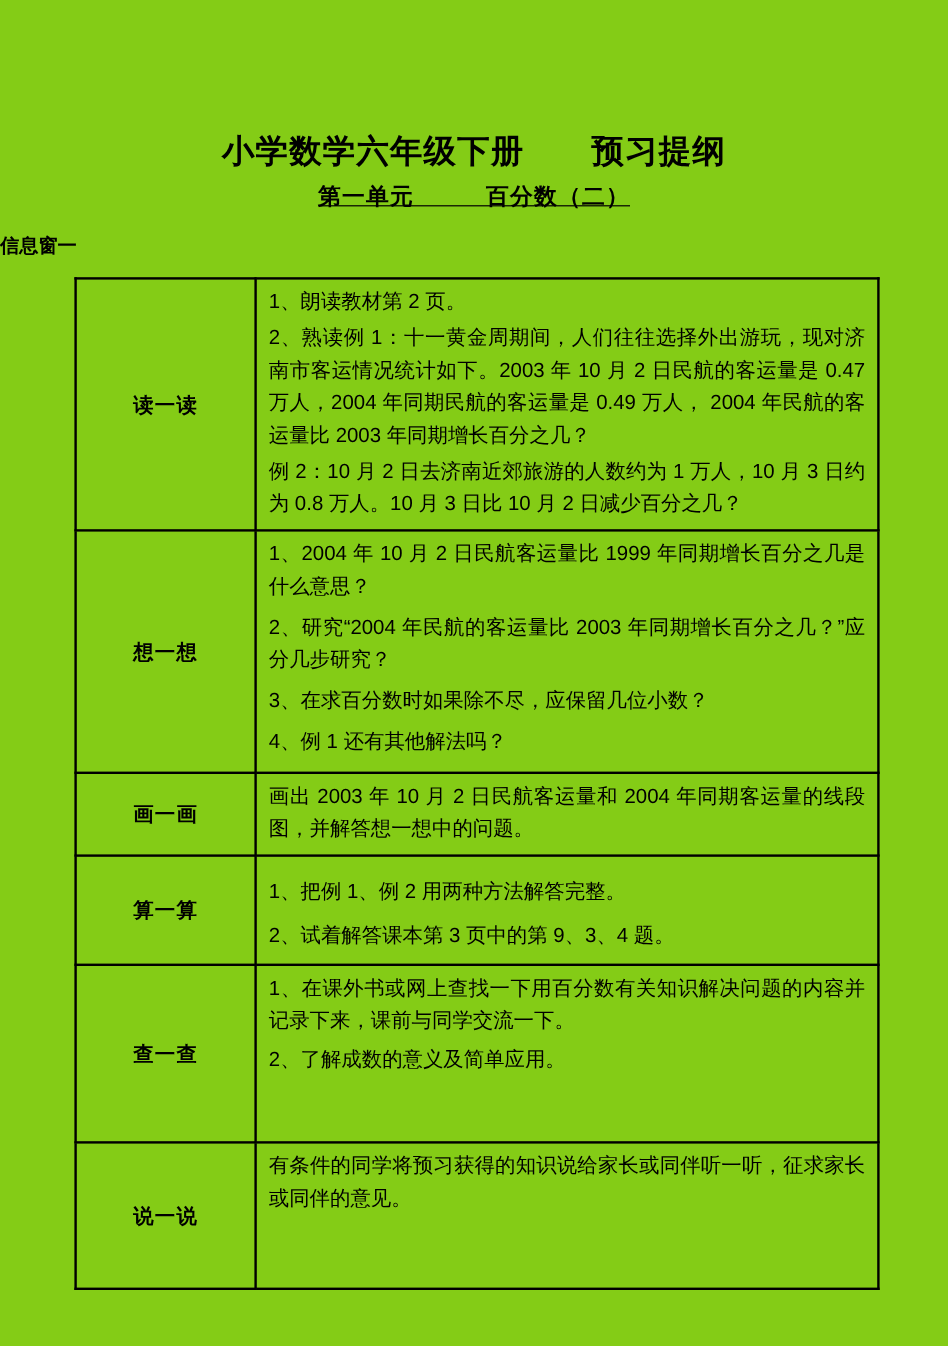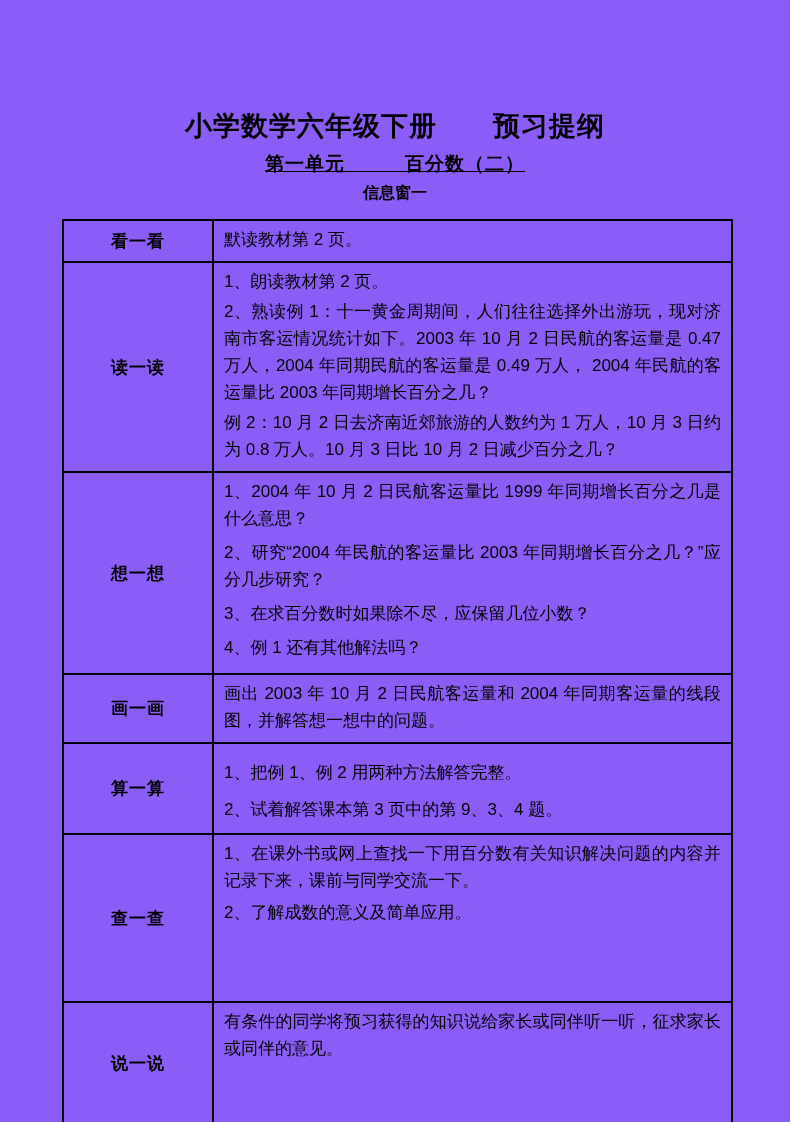--- a/index.html
+++ b/index.html
@@ -6,43 +6,43 @@
   html, body { background: #ffffff; }
   body {
     font-family: "Liberation Sans", "DejaVu Sans", sans-serif;
     color: #000;
   }
   .page {
     position: relative;
     width: 790px;
     height: 1122px;
     margin: 0 auto;
-    background: #8b5cf6;
+    background: #84cc16;
     overflow: hidden;
   }
   .title {
     padding-top: 108px;
     text-align: center;
     font-size: 27px;
     font-weight: bold;
     letter-spacing: 1px;
   }
   .subtitle {
     text-align: center;
     font-size: 19px;
     font-weight: bold;
     margin-top: 7px;
     letter-spacing: 1px;
     text-decoration: underline;
   }
   .section {
-    text-align: center;
+    text-align: left;
     font-size: 16px;
     font-weight: bold;
-    margin-top: 6px;
+    margin-top: 18px;
     font-family: Liberation Mono, monospace;
   }
   table.outline {
     border-collapse: collapse;
     margin: 15px 0 0 62px;
     width: 671px;
     table-layout: fixed;
   }
   table.outline td {
     border: 2px solid #000;
@@ -65,41 +65,35 @@
     text-align: justify;
     margin: 0 0 3px 0;
   }
   tr.r1 td { height: 32px; }
   tr.r2 td { height: 193px; }
   tr.r3 td { height: 174px; }
   tr.r3 td.content p { margin-bottom: 7px; }
   tr.r4 td { height: 63px; }
   tr.r5 td { height: 63px; }
   tr.r5 td.content p { margin-bottom: 5px; margin-top: 10px; }
-  tr.r6 td { height: 168px; }
+  tr.r6 td { height: 148px; }
   tr.r6 td.content p { margin-bottom: 5px; }
   tr.r7 td { height: 122px; }
 </style>
 </head>
 <body>
 
 <div class="page">
 
   <h1 class="title">小学数学六年级下册　　预习提纲</h1>
   <div class="subtitle">第一单元　　　百分数（二）</div>
   <div class="section">信息窗一</div>
 
   <table class="outline">
     <tbody>
-      <tr class="r1">
-        <td class="label">看一看</td>
-        <td class="content">
-          <p>默读教材第 2 页。</p>
-        </td>
-      </tr>
 
       <tr class="r2">
         <td class="label">读一读</td>
         <td class="content">
           <p>1、朗读教材第 2 页。</p>
           <p>2、熟读例 1：十一黄金周期间，人们往往选择外出游玩，现对济南市客运情况统计如下。2003 年 10 月 2 日民航的客运量是 0.47 万人，2004 年同期民航的客运量是 0.49 万人， 2004 年民航的客运量比 2003 年同期增长百分之几？</p>
           <p>例 2：10 月 2 日去济南近郊旅游的人数约为 1 万人，10 月 3 日约为 0.8 万人。10 月 3 日比 10 月 2 日减少百分之几？</p>
         </td>
       </tr>
 

